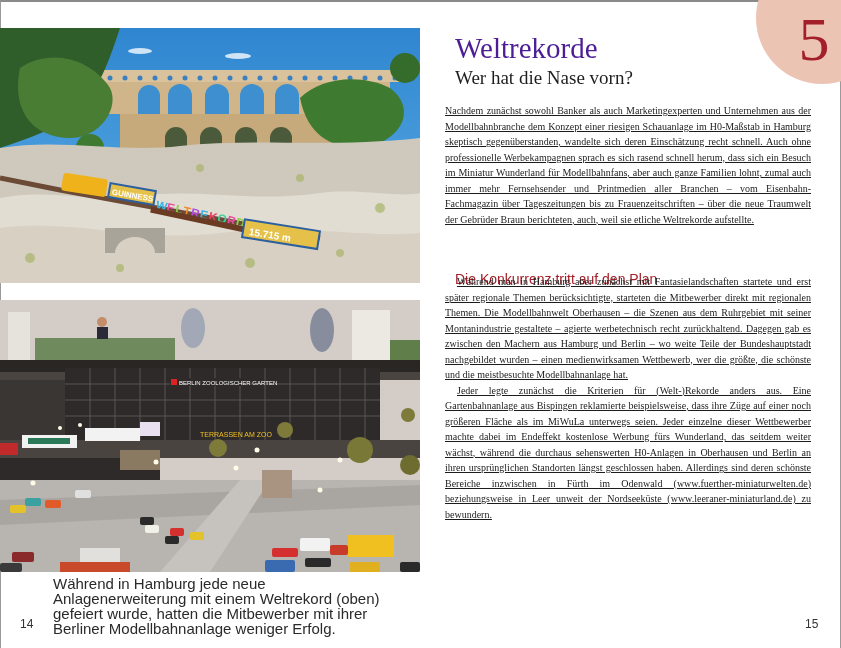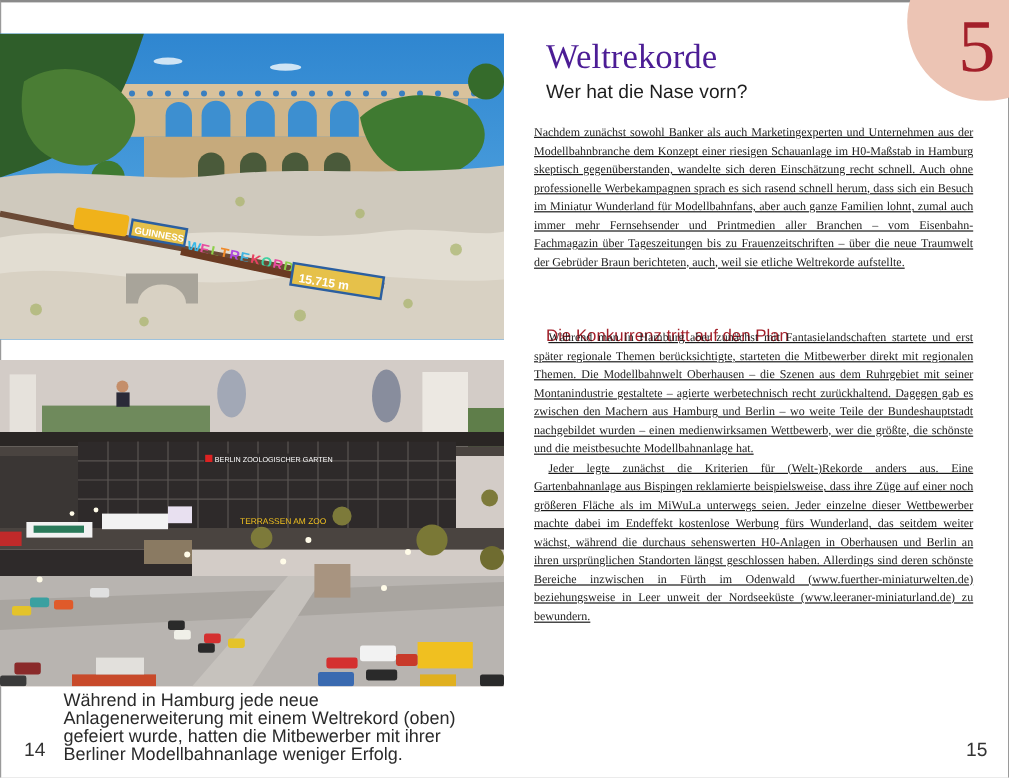--- a/index.html
+++ b/index.html
@@ -19,21 +19,21 @@
     .photo-top { top: 28px; height: 255px; background: #3b93d6; }
     .photo-bottom { top: 300px; height: 272px; background: #cfc8c4; }
     .photo svg { display: block; width: 100%; height: 100%; }
     .caption {
       position: absolute; left: 53px; top: 576px; width: 340px;
       font-family: "Liberation Sans", sans-serif; font-size: 15px; line-height: 15px;
       color: #2a2a2a;
     }
     .page-num {
       position: absolute; top: 617px;
-      font-family: "Liberation Sans", sans-serif; font-size: 16px; color: #333;
+      font-family: "Liberation Sans", sans-serif; font-size: 12px; color: #333;
     }
     .page-num.left { left: 20px; }
     .page-num.right { left: 805px; }
 
     
     .chapter-circle {
       position: absolute; left: 756px; top: -48px; width: 132px; height: 132px;
       border-radius: 50%; background: #ecc4b4;
     }
     .chapter-num {
@@ -41,22 +41,22 @@
       font-family: "Liberation Serif", serif; font-size: 62px; line-height: 70px;
       color: #a3202a;
     }
     .chapter-title {
       position: absolute; left: 455px; top: 30px; margin: 0;
       font-family: "Liberation Serif", serif; font-weight: normal;
       font-size: 29px; line-height: 36px; color: #4c1d95;
     }
     .chapter-subtitle {
       position: absolute; left: 455px; top: 67px; margin: 0;
-      font-family: Liberation Sans, sans-serif; font-weight: normal;
-      font-size: 16px; line-height: 22px; color: #1e1e1e;
+      font-family: Liberation Serif, serif; font-weight: normal;
+      font-size: 19px; line-height: 22px; color: #1e1e1e;
     }
     .body-text {
       position: absolute; left: 445px; width: 366px;
       font-family: "Liberation Serif", serif; font-size: 10px; line-height: 15.5px;
       color: #1c1c1c; text-align: justify; text-decoration: underline;
     }
     .body-text p { margin: 0; }
     .body-text p.indent { text-indent: 12px; }
     .block-1 { top: 103px; }
     .section-heading {

